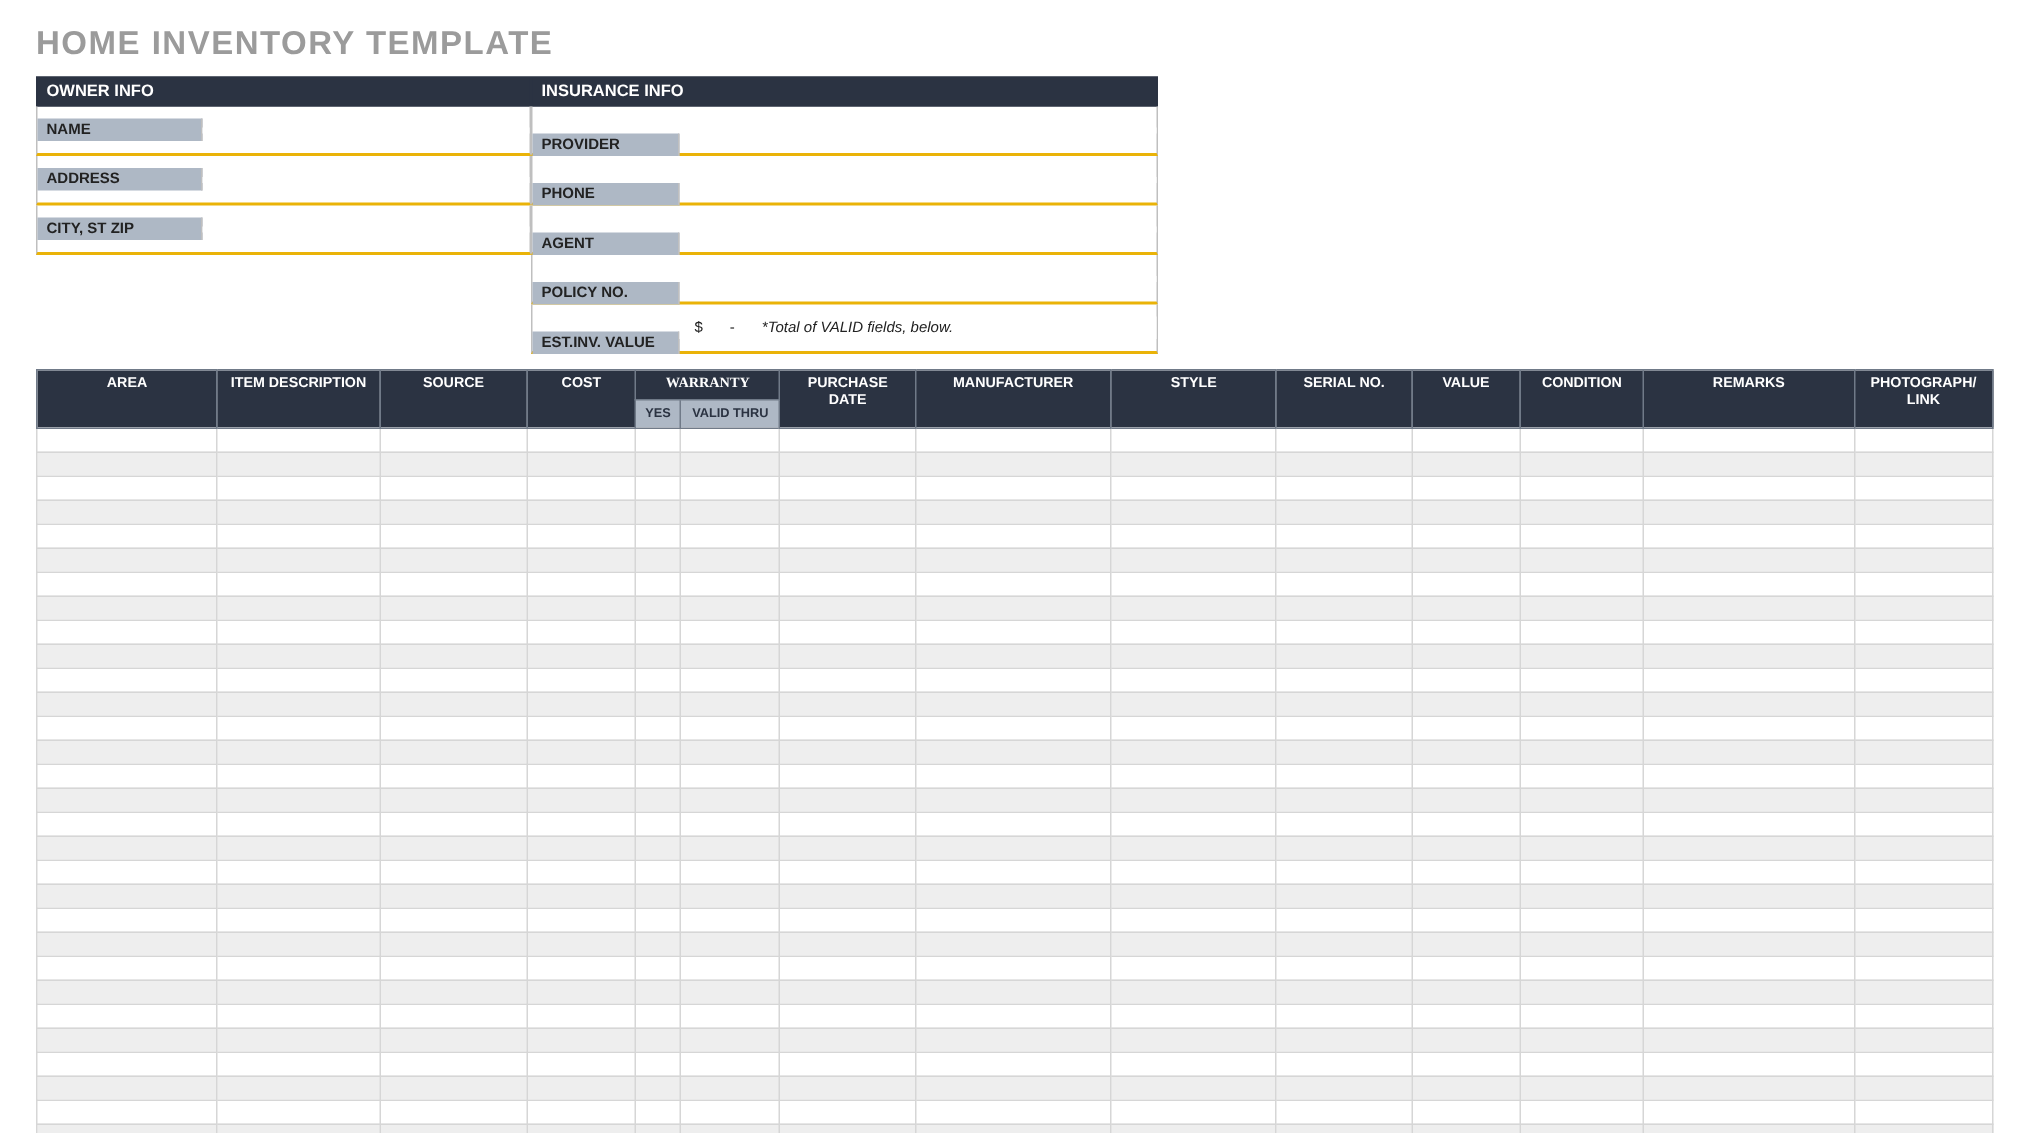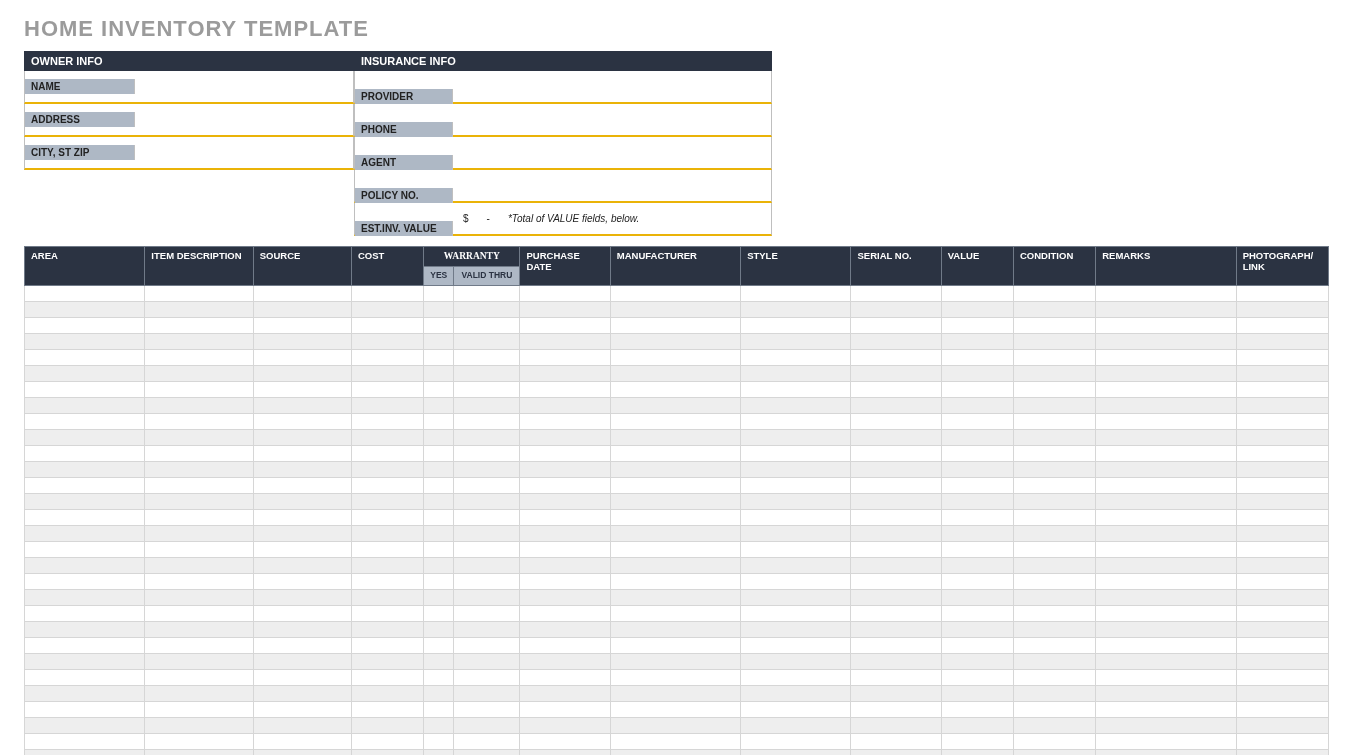--- a/index.html
+++ b/index.html
@@ -67,21 +67,21 @@
   table.inv {
     width: 100%;
     border-collapse: collapse;
     table-layout: fixed;
   }
   table.inv th {
     background: #2b3342;
     color: #fff;
     font-size: 9.5px;
     font-weight: bold;
-    text-align: left;
+    text-align: center;
     padding: 4px 6px;
     border: 1px solid #707a88;
     text-transform: uppercase;
     vertical-align: top;
     line-height: 1.15;
   }
   table.inv th.sub {
     background: #aeb8c5;
     color: #2b3342;
     font-size: 8.5px;
@@ -151,21 +151,21 @@
     </div>
     <div class="info-line">
       <div class="info-label">POLICY NO.</div>
       <div class="info-value"></div>
     </div>
     <div class="info-line">
       <div class="info-label">EST.INV. VALUE</div>
       <div class="info-value est-value">
         <span class="est-currency">$</span>
         <span class="est-dash">-</span>
-        <span class="est-note">*Total of VALUE fields, below.</span>
+        <span class="est-note">*Total of VALID fields, below.</span>
       </div>
     </div>
   </div>
 </div>
 
 <table class="inv">
   <colgroup>
     <col class="c-area">
       <col class="c-desc">
       <col class="c-source">

